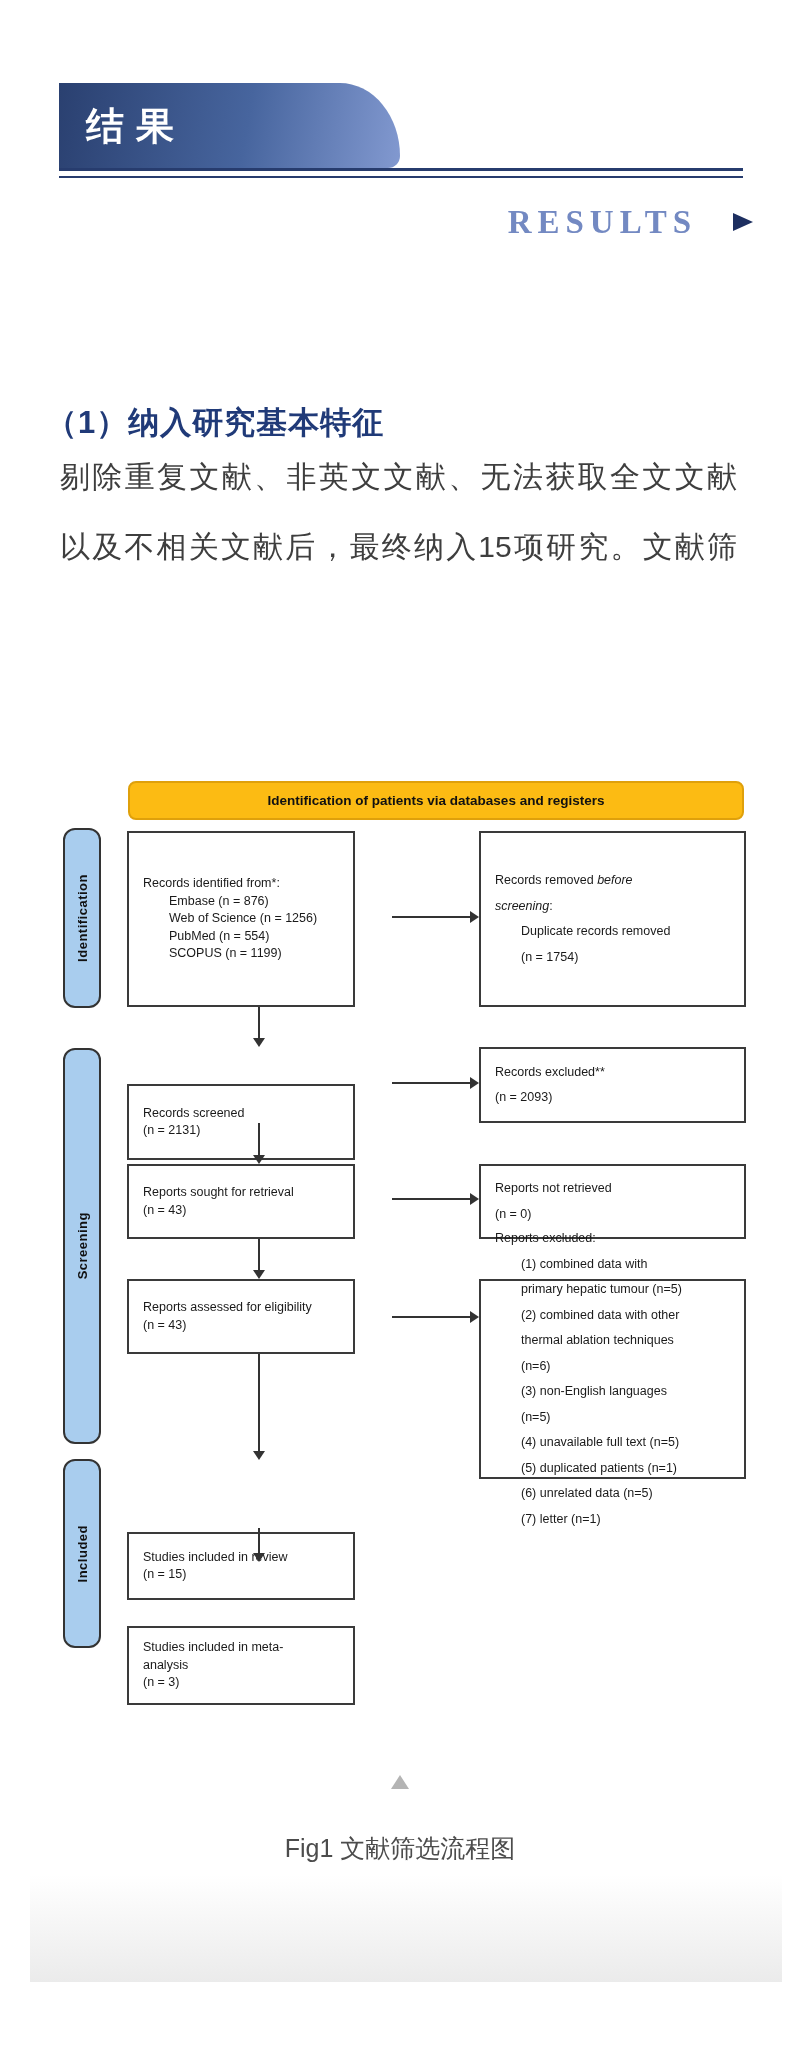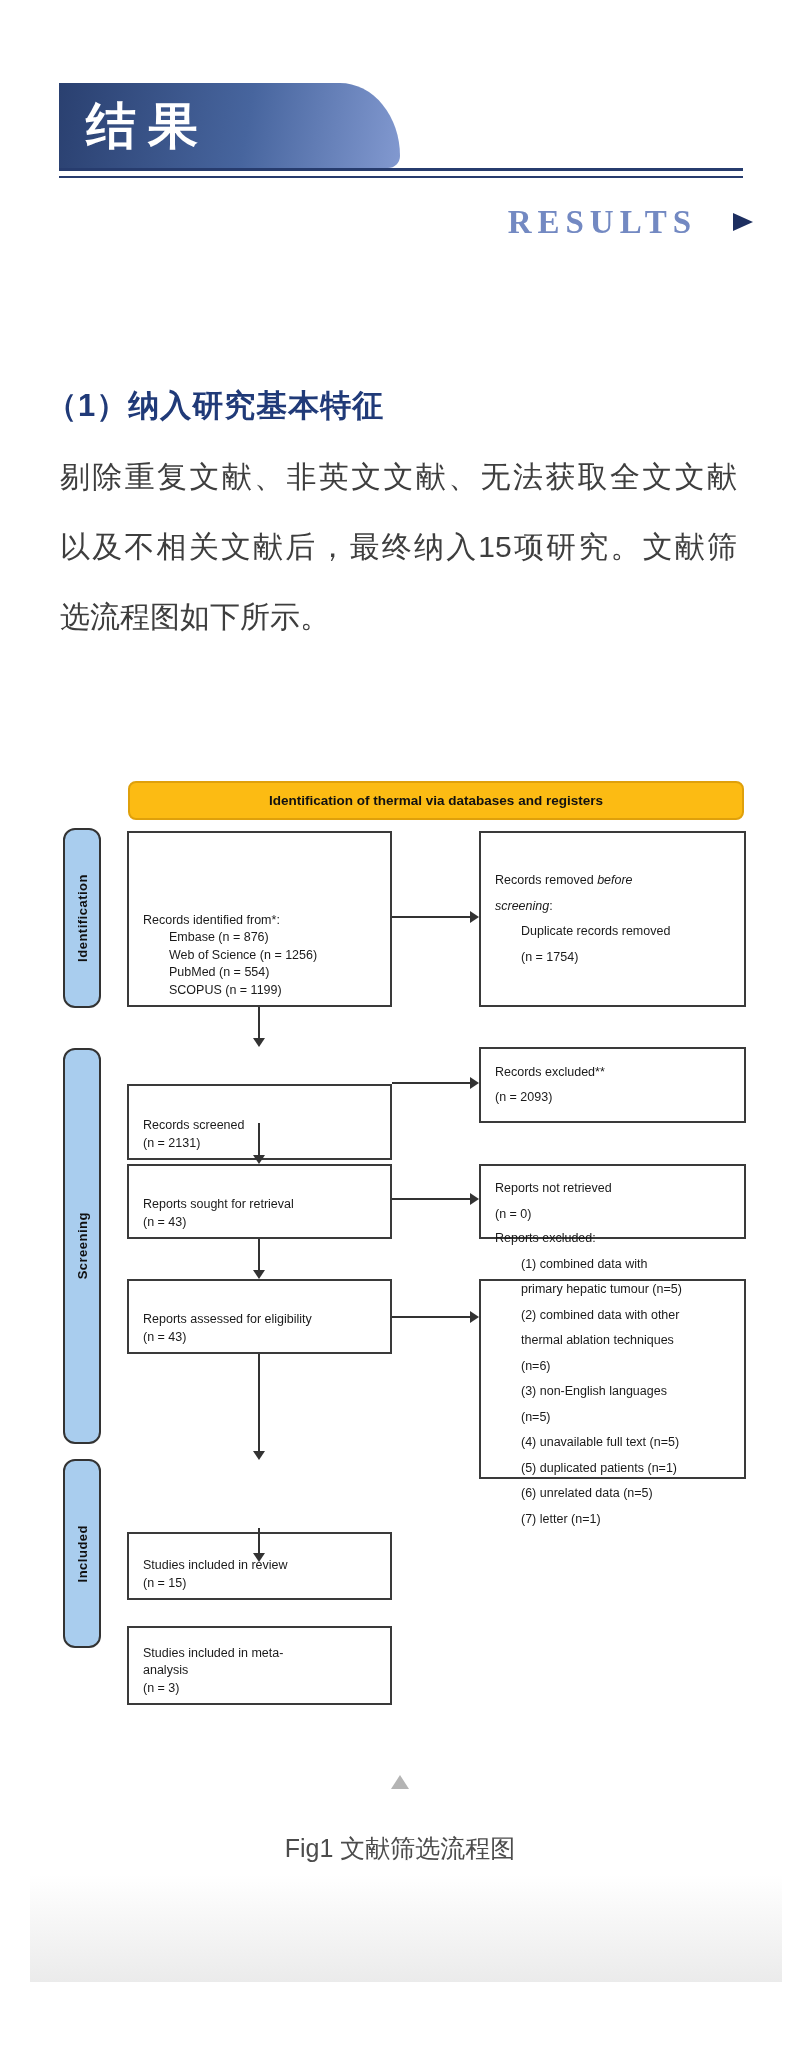--- a/index.html
+++ b/index.html
@@ -6,34 +6,34 @@
   body{width:800px;height:2047px;background:#ffffff;position:relative;
        font-family:"Liberation Sans","DejaVu Sans",sans-serif;}
   .page{position:absolute;left:0;top:0;width:800px;height:2047px;overflow:hidden;}
 
   
   .ribbon{position:absolute;left:59px;top:83px;width:341px;height:85px;
           background:linear-gradient(100deg,#2a4070 0%,#47659e 55%,#8299d0 100%);
           border-radius:0 70px 14px 0 / 0 85px 14px 0;
           display:flex;align-items:center;box-sizing:border-box;padding-left:27px;}
   .ribbon-label{color:#ffffff;font-family:"Liberation Serif","DejaVu Serif",serif;
-          font-weight:bold;font-size:50px;letter-spacing:12px;line-height:1;}
+          font-weight:bold;font-size:38px;letter-spacing:12px;line-height:1;}
   .rule1{position:absolute;left:59px;top:168px;width:684px;height:3px;background:#273c6e;}
   .rule2{position:absolute;left:59px;top:176px;width:684px;height:2px;background:#273c6e;}
 
   
   .results-row{position:absolute;left:0;top:202px;width:737px;height:40px;
           display:flex;justify-content:flex-end;align-items:center;gap:36px;padding-left:16px;}
   .results-title{font-family:"Liberation Serif","DejaVu Serif",serif;font-weight:bold;
           font-size:33px;letter-spacing:6px;color:#7389c2;line-height:1;}
   .results-arrow{width:0;height:0;border-top:9px solid transparent;
           border-bottom:9px solid transparent;border-left:20px solid #1d2f60;}
 
   
-  .sec-heading{position:absolute;left:46px;top:385px;font-size:31px;font-weight:bold;
+  .sec-heading{position:absolute;left:46px;top:402px;font-size:31px;font-weight:bold;
           color:#203a78;letter-spacing:1px;}
   .para{position:absolute;left:60px;top:442px;width:677px;font-size:30px;color:#3e3e3e;
           line-height:70px;}
   .para .pline.just{text-align:justify;text-align-last:justify;}
 
   
   .fc-banner{position:absolute;left:128px;top:781px;width:616px;height:39px;
           background:#fcbb13;border:2px solid #dfa00b;border-radius:8px;box-sizing:border-box;
           display:flex;align-items:center;justify-content:center;
           font-weight:bold;font-size:13.5px;color:#111111;}
@@ -44,21 +44,21 @@
   #stage-identification{top:828px;height:180px;}
   #stage-screening{top:1048px;height:396px;}
   #stage-included{top:1459px;height:189px;}
 
   .fbox{position:absolute;background:#ffffff;border:2px solid #3a3a3a;box-sizing:border-box;
           display:flex;flex-direction:column;justify-content:center;
           padding:6px 8px 6px 14px;font-size:12.5px;line-height:17.5px;color:#1a1a1a;}
   .fbox .bxline{white-space:nowrap;}
   .fbox .bxline.ind{margin-left:26px;}
   .fbox .it{font-style:italic;}
-  .lcol{left:127px;width:265px;justify-content:flex-end;}
+  .lcol{left:127px;width:228px;}
   .rcol{left:479px;width:267px;gap:8px;}
   #lbox1{top:831px;height:176px;}
   #lbox2{top:1084px;height:76px;}
   #lbox3{top:1164px;height:75px;}
   #lbox4{top:1279px;height:75px;}
   #lbox5{top:1532px;height:68px;}
   #lbox6{top:1626px;height:79px;}
   #rbox1{top:831px;height:176px;}
   #rbox2{top:1047px;height:76px;}
   #rbox3{top:1164px;height:75px;}
@@ -95,25 +95,24 @@
 
   <div class="results-row">
     <span class="results-title">RESULTS</span>
     <span class="results-arrow"></span>
   </div>
 
   <div class="sec-heading">（1）纳入研究基本特征</div>
   <div class="para">
     <div class="pline just">剔除重复文献、非英文文献、无法获取全文文献</div>
     <div class="pline just">以及不相关文献后，最终纳入15项研究。文献筛</div>
-    <div class="pline">选流程图如下所示。</div>
   </div>
 
   <div>
-    <div class="fc-banner">Identification of thermal via databases and registers</div>
+    <div class="fc-banner">Identification of patients via databases and registers</div>
 
     <div class="stage" id="stage-identification">
       <span>Identification</span>
     </div>
     <div class="stage" id="stage-screening">
       <span>Screening</span>
     </div>
     <div class="stage" id="stage-included">
       <span>Included</span>
     </div>

